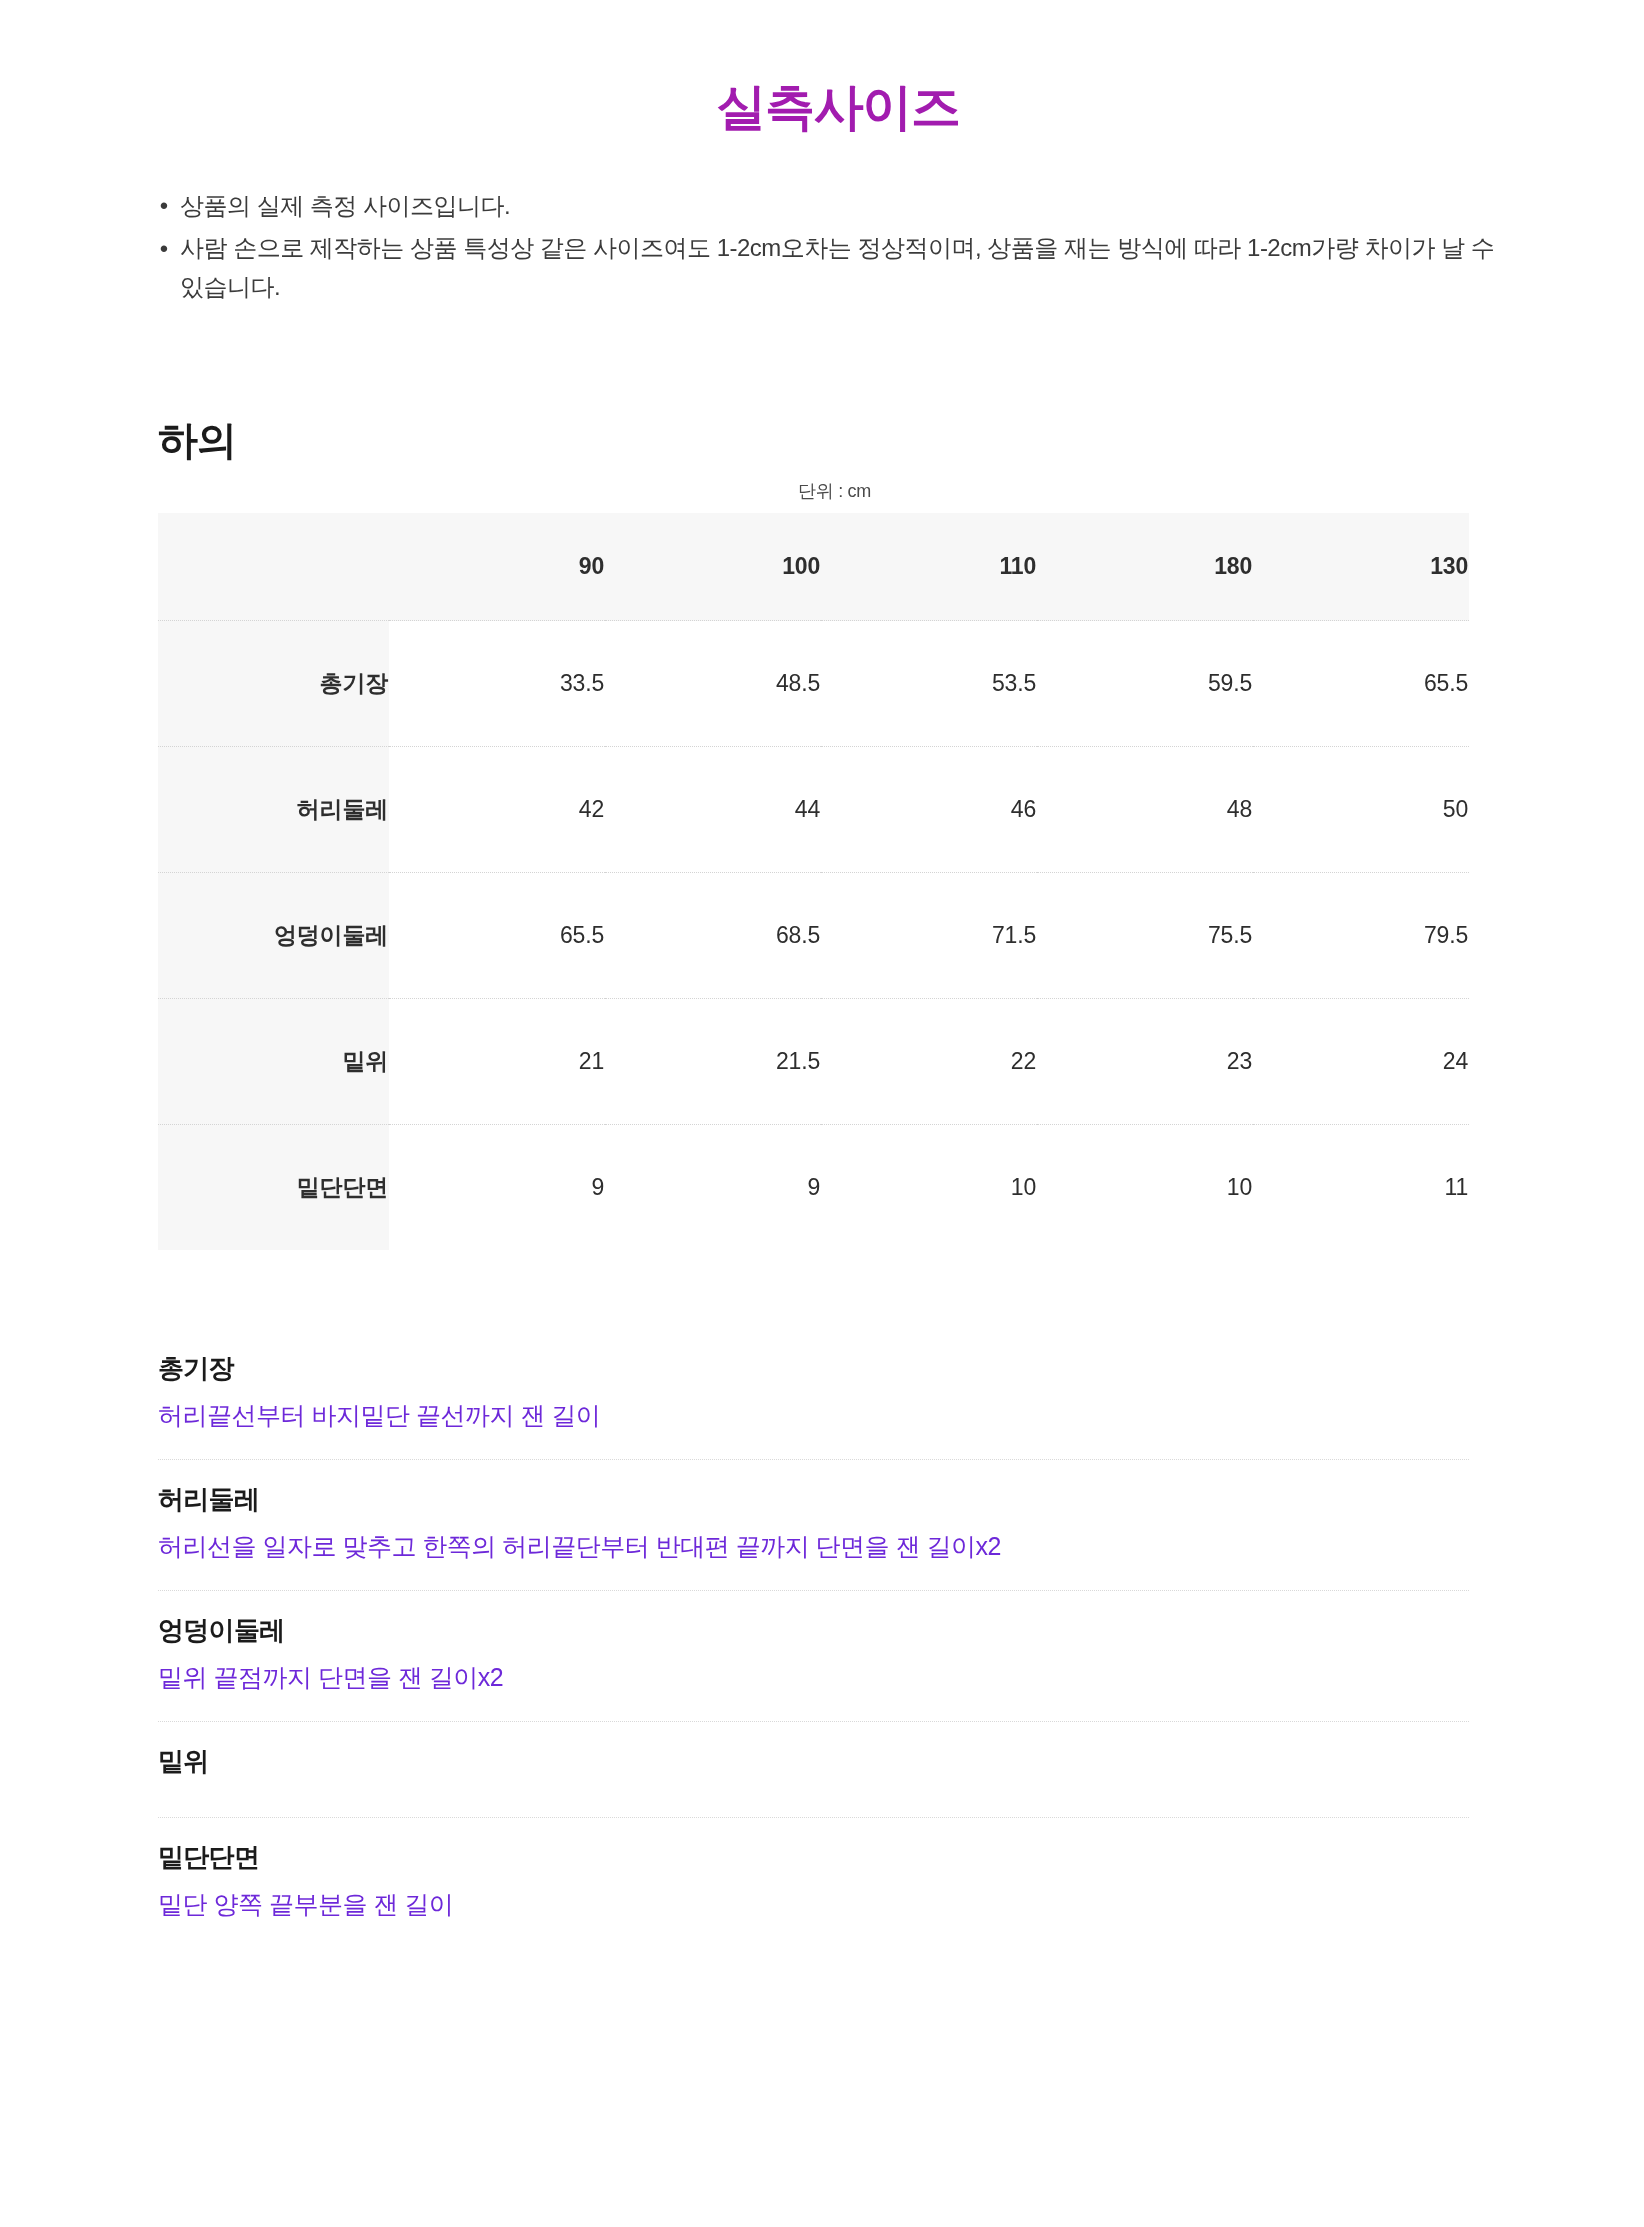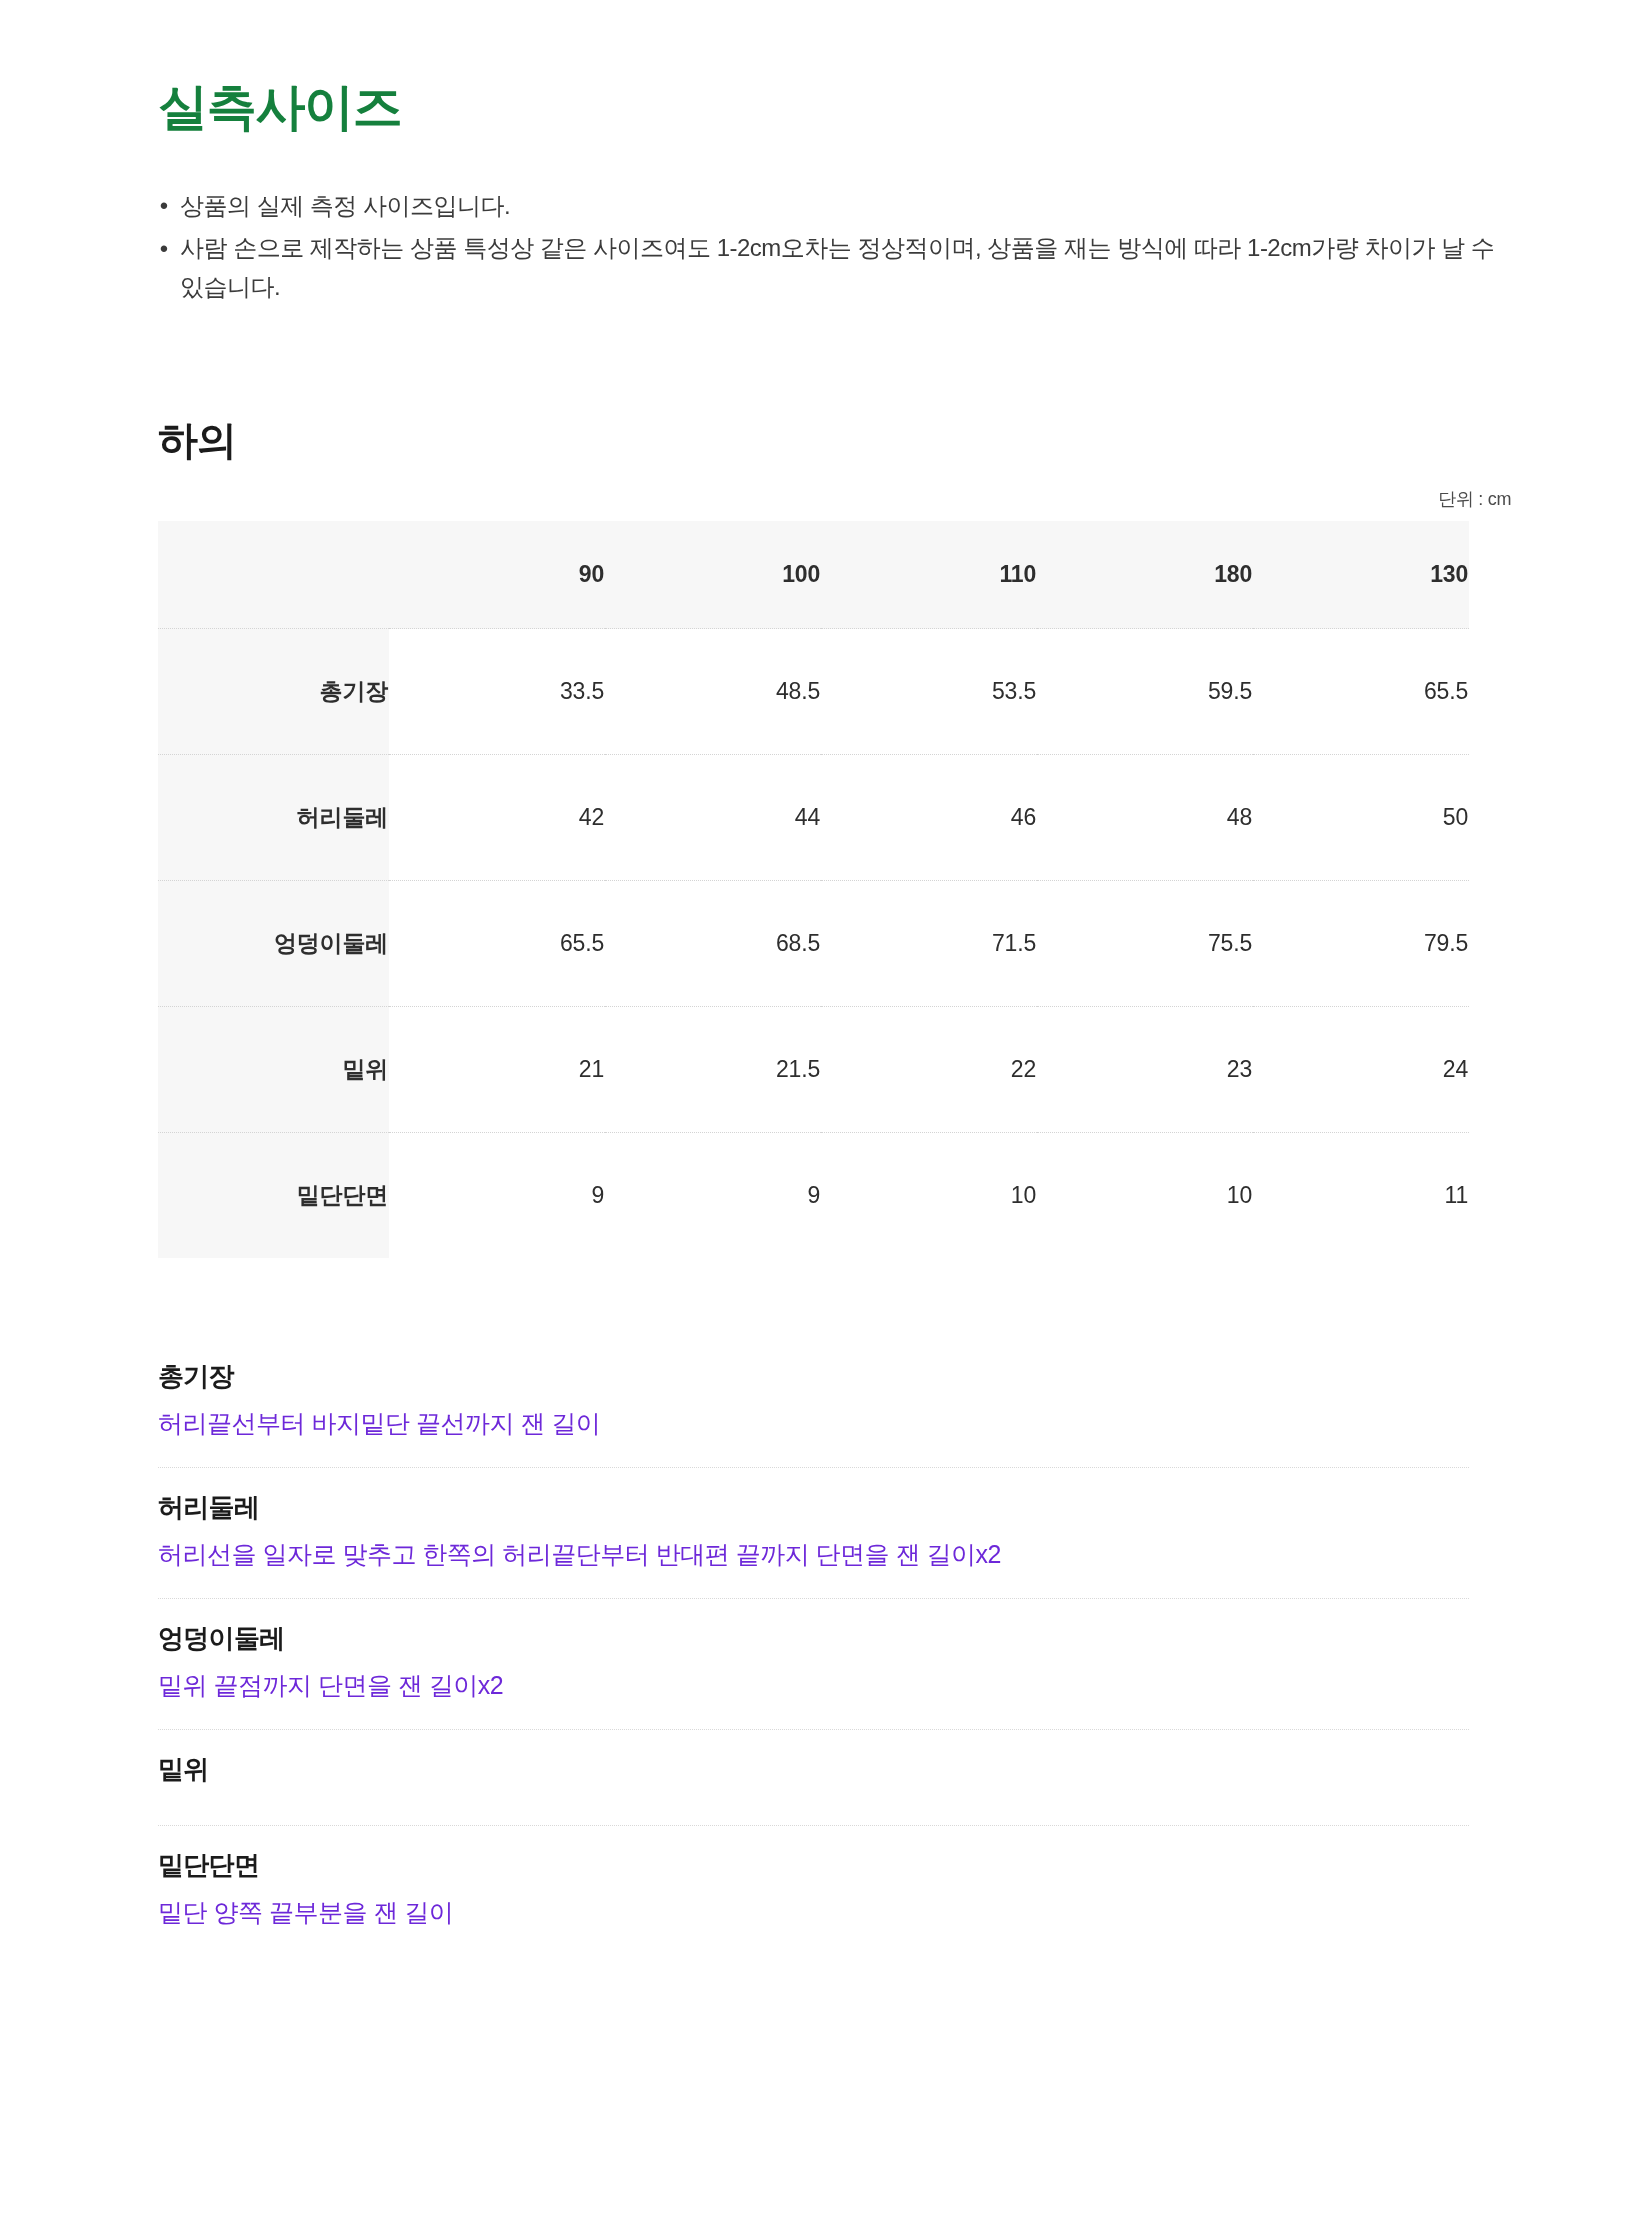--- a/index.html
+++ b/index.html
@@ -18,23 +18,24 @@
     width: 1645px;
     box-sizing: border-box;
     padding: 60px 127px 51px 158px;
   }
 
   
   .main-title {
     font-size: 50px;
     font-weight: 700;
     letter-spacing: -1.3px;
-    color: #15803d;
+    color: #a21caf;
     margin: 17px 0 0 0;
     line-height: 1.2;
+    text-align: center;
   }
 
   .notes {
     margin-top: 50px;
     list-style: none;
     padding: 0;
   }
   .notes li {
     position: relative;
     padding-left: 22px;
@@ -56,24 +57,24 @@
   
   .section-title {
     font-size: 40px;
     font-weight: 700;
     letter-spacing: -1px;
     color: #1b1b1b;
     margin: 106px 0 0 0;
   }
 
   .unit-label {
-    text-align: right;
+    text-align: center;
     font-size: 18px;
     color: #4a4a4a;
-    margin-top: 19px;
+    margin-top: 11px;
     padding-right: 6.9px;
     letter-spacing: -0.3px;
   }
 
   
   table.size-table {
     border-collapse: collapse;
     width: 1311px;
     margin-top: 10.3px;
     table-layout: fixed;

